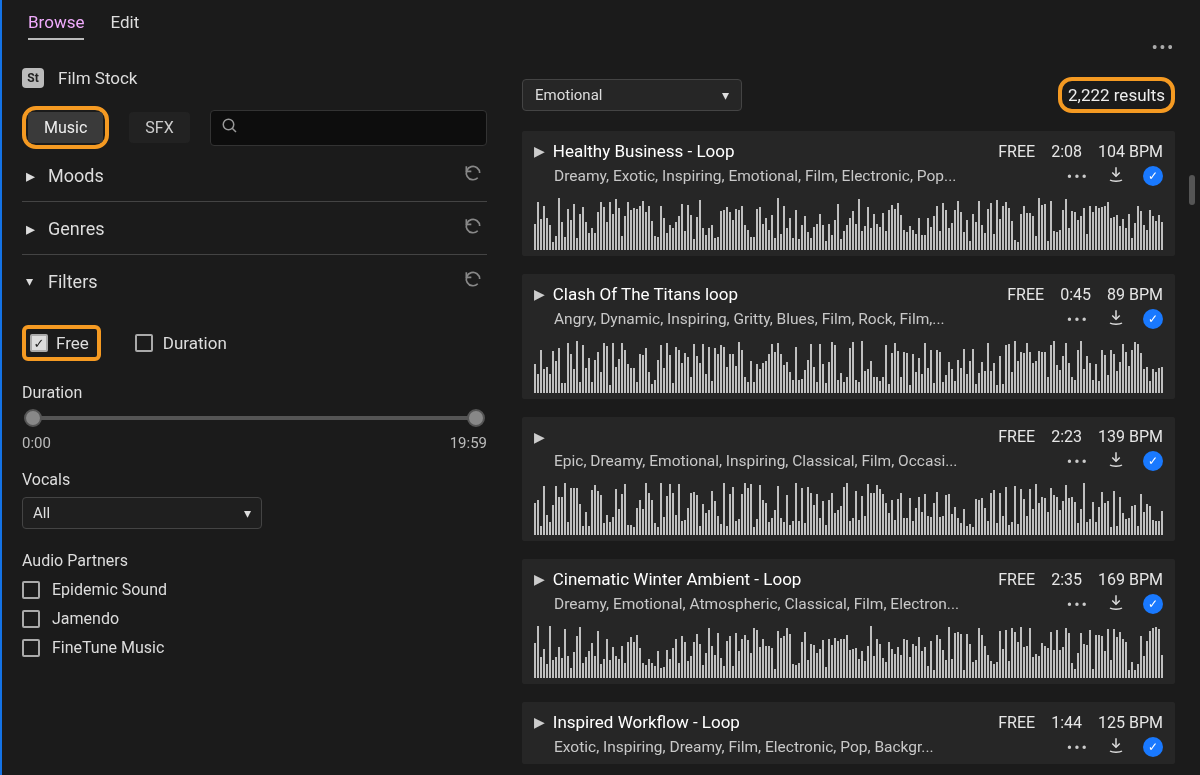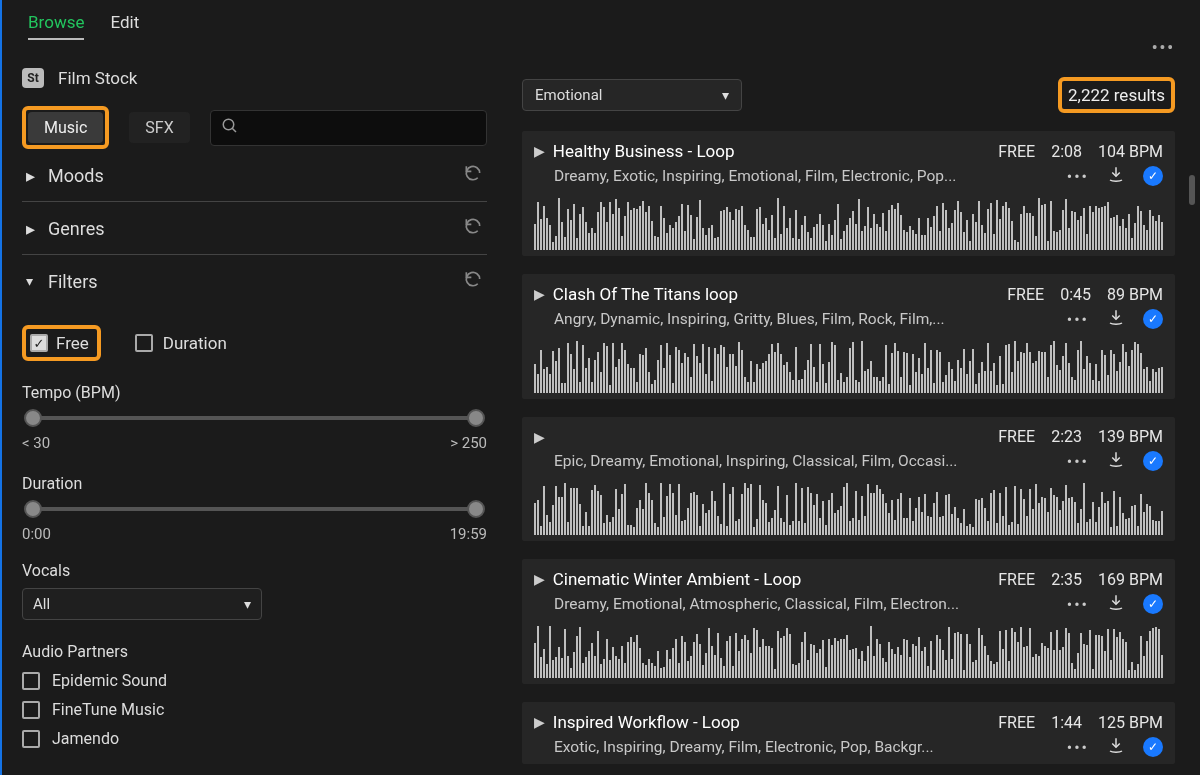--- a/index.html
+++ b/index.html
@@ -11,30 +11,30 @@
     width:1200px; height:775px; overflow:hidden;
   }
   .blue-strip { position:absolute; left:0; top:0; bottom:0; width:2px; background:#1473e6; }
   .container { display:flex; padding-left:2px; height:100%; }
   .left   { width:530px; padding:10px 20px 0 20px; display:flex; flex-direction:column; }
   .right  { flex:1; padding:10px 25px 0 15px; display:flex; flex-direction:column; }
 
   
   .top-tabs { display:flex; gap:26px; padding:2px 6px 0 6px; font-size:17px; color:#ddd; }
   .top-tab { padding-bottom:6px; cursor:pointer; }
-  .top-tab.active { color:#22c55e; border-bottom:2px solid #bbb; }
+  .top-tab.active { color:#f0abfc; border-bottom:2px solid #bbb; }
 
   
   .stock-row { display:flex; align-items:center; gap:14px; margin-top:28px; font-size:17px; color:#ddd;}
   .st-badge { width:22px; height:20px; border-radius:4px; background:#bbb; color:#222; font-size:12px; font-weight:bold; display:flex; align-items:center; justify-content:center; }
   .more-icon { margin-left:auto; letter-spacing:2px; color:#aaa; font-weight:bold; cursor:pointer; }
 
   
   .seg-row { display:flex; align-items:center; gap:14px; margin-top:18px; }
-  .hl-orange { border:4px solid #f59a22; border-radius:6px; padding:2px; }
+  .hl-orange { border:4px solid #f59a22; border-radius:14px; padding:2px; }
   .no-hl { padding:6px; }
   .seg { background:#3a3a3a; color:#eee; padding:6px 16px; border-radius:4px; font-size:16px; cursor:pointer; }
   .seg.off { background:#222; color:#ccc; }
   .search-box { flex:1; background:#0d0d0d; border:1px solid #333; border-radius:4px; height:36px; display:flex; align-items:center; padding:0 10px; }
   .search-icon { color:#999; }
 
   
   .filter-section { border-bottom:1px solid #444; padding:14px 4px; display:flex; align-items:center; font-size:18px; color:#ddd; }
   .filter-section:first-of-type { margin-top:18px; }
   .arrow { width:22px; }
@@ -161,31 +161,20 @@
       <div class="hl-orange-sm">
         <div class="cb checked">✓</div>
         <span class="cb-label">Free</span>
       </div>
       <div style="display:flex;align-items:center;gap:10px; margin-left:20px;">
         <div class="cb"></div>
         <span class="cb-label">Duration</span>
       </div>
     </div>
 
-    <div class="slider-block">
-      <div class="slider-label">Tempo (BPM)</div>
-      <div class="slider-track">
-        <div class="slider-knob" style="left:-4px;"></div>
-        <div class="slider-knob" style="right:-4px;"></div>
-      </div>
-      <div class="slider-ends">
-        <span>&lt; 30</span>
-        <span>&gt; 250</span>
-      </div>
-    </div>
 
     <div class="slider-block">
       <div class="slider-label">Duration</div>
       <div class="slider-track">
         <div class="slider-knob" style="left:-4px;"></div>
         <div class="slider-knob" style="right:-4px;"></div>
       </div>
       <div class="slider-ends">
         <span>0:00</span>
         <span>19:59</span>
@@ -201,25 +190,25 @@
     </div>
 
     <div class="partners">
       <h>Audio Partners</h>
       <div class="partner-item">
         <div class="cb"></div>
         <span>Epidemic Sound</span>
       </div>
       <div class="partner-item">
         <div class="cb"></div>
-        <span>FineTune Music</span>
+        <span>Jamendo</span>
       </div>
       <div class="partner-item">
         <div class="cb"></div>
-        <span>Jamendo</span>
+        <span>FineTune Music</span>
       </div>
     </div>
 
   </div>
 
   <div class="right">
 
     <div style="display:flex; justify-content:flex-end; margin-top:28px;">
       <span class="more-icon">•••</span>
     </div>

